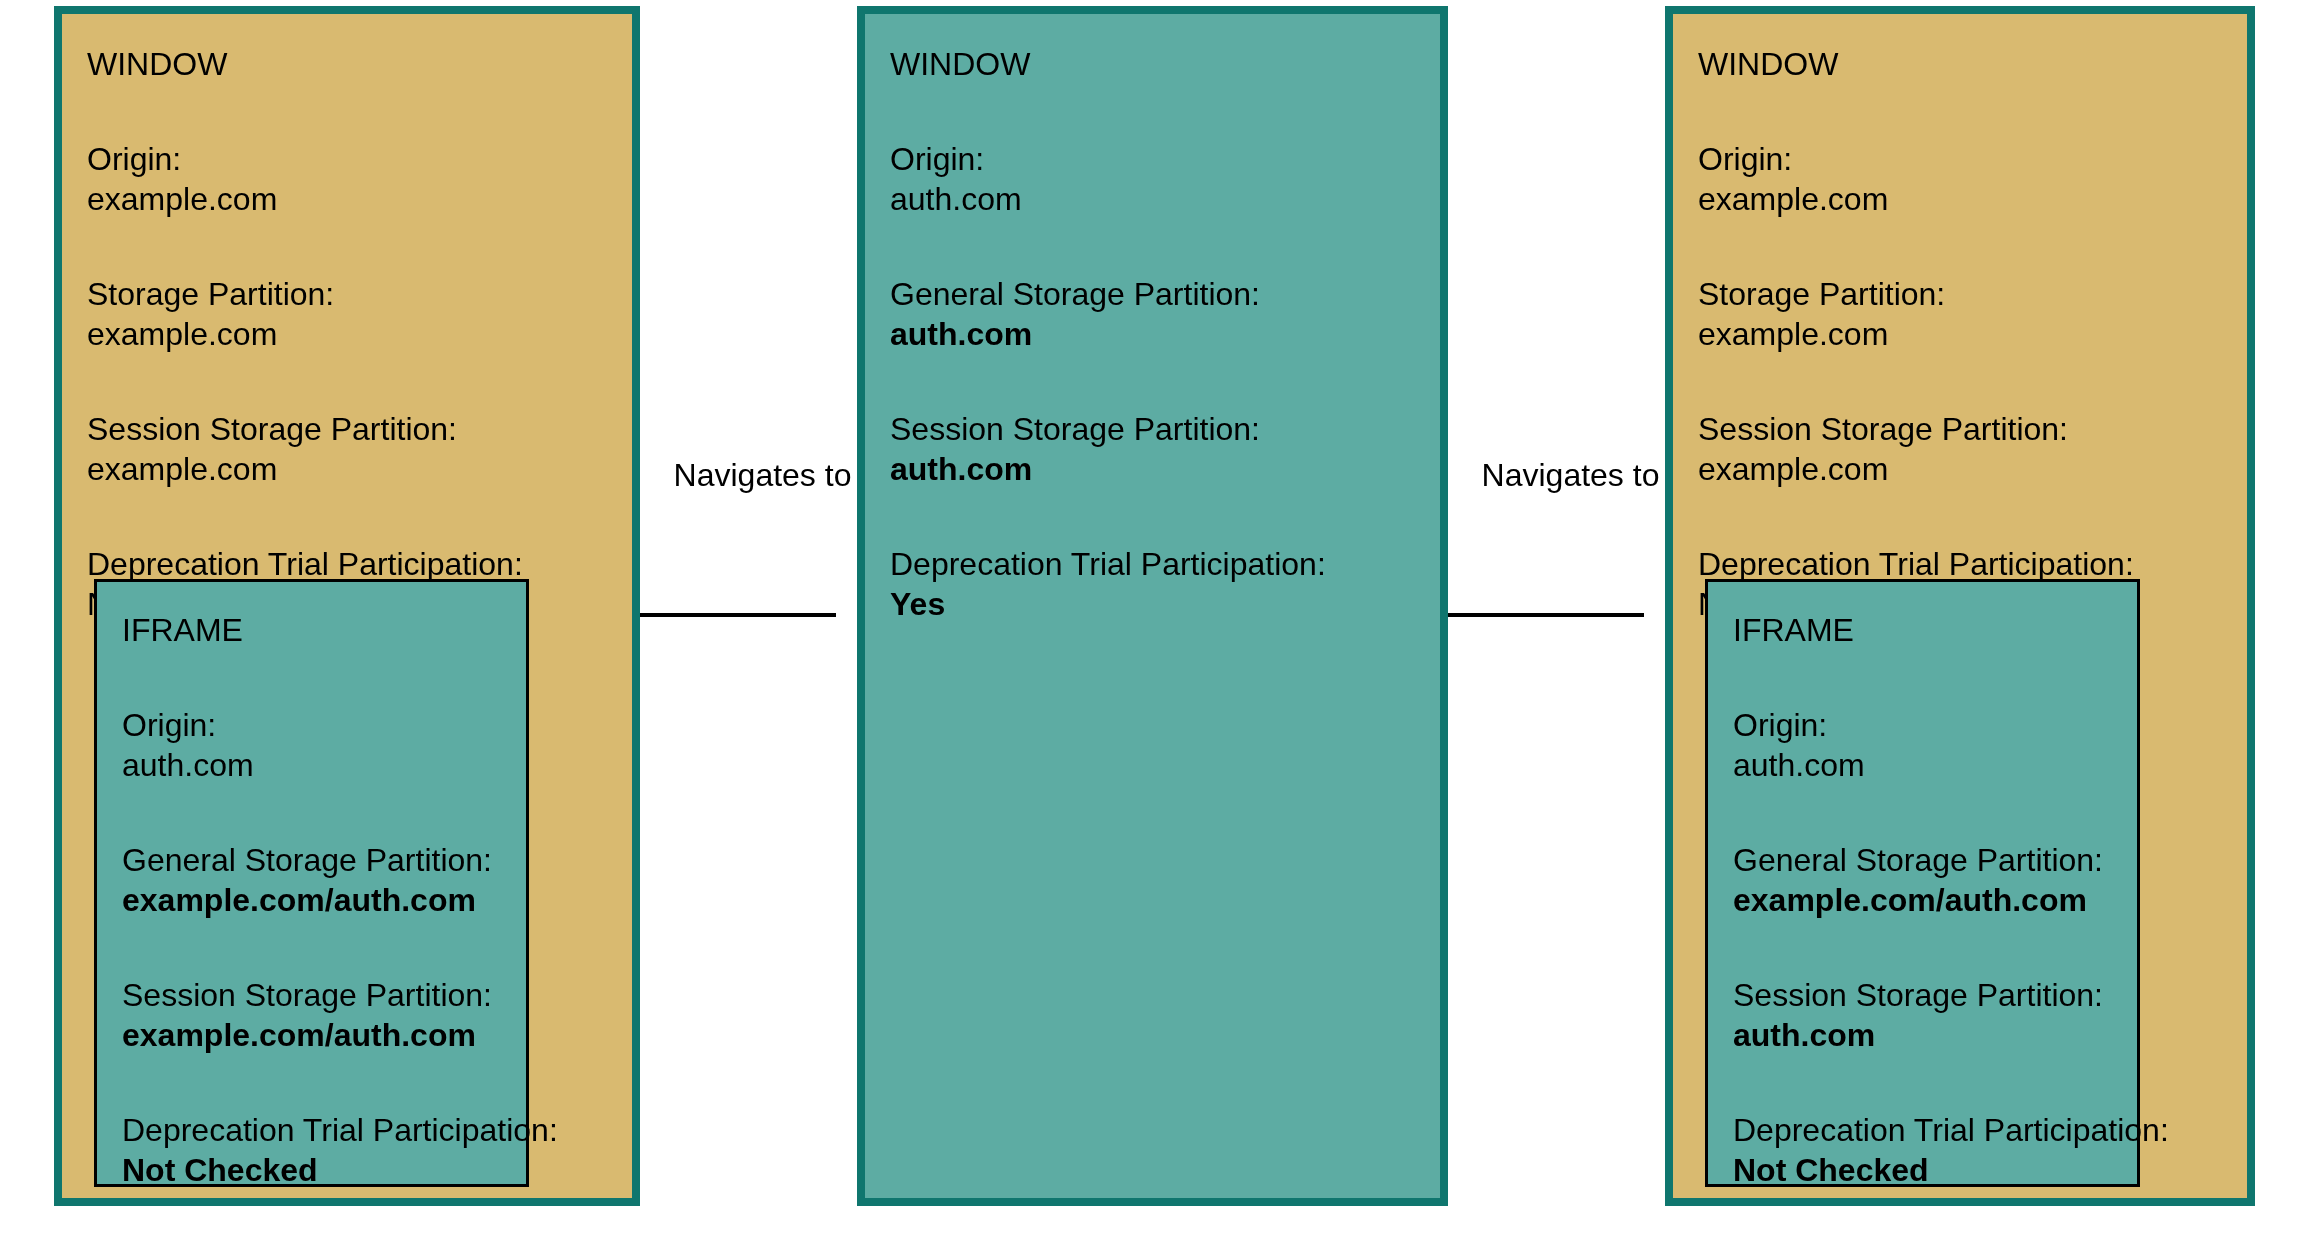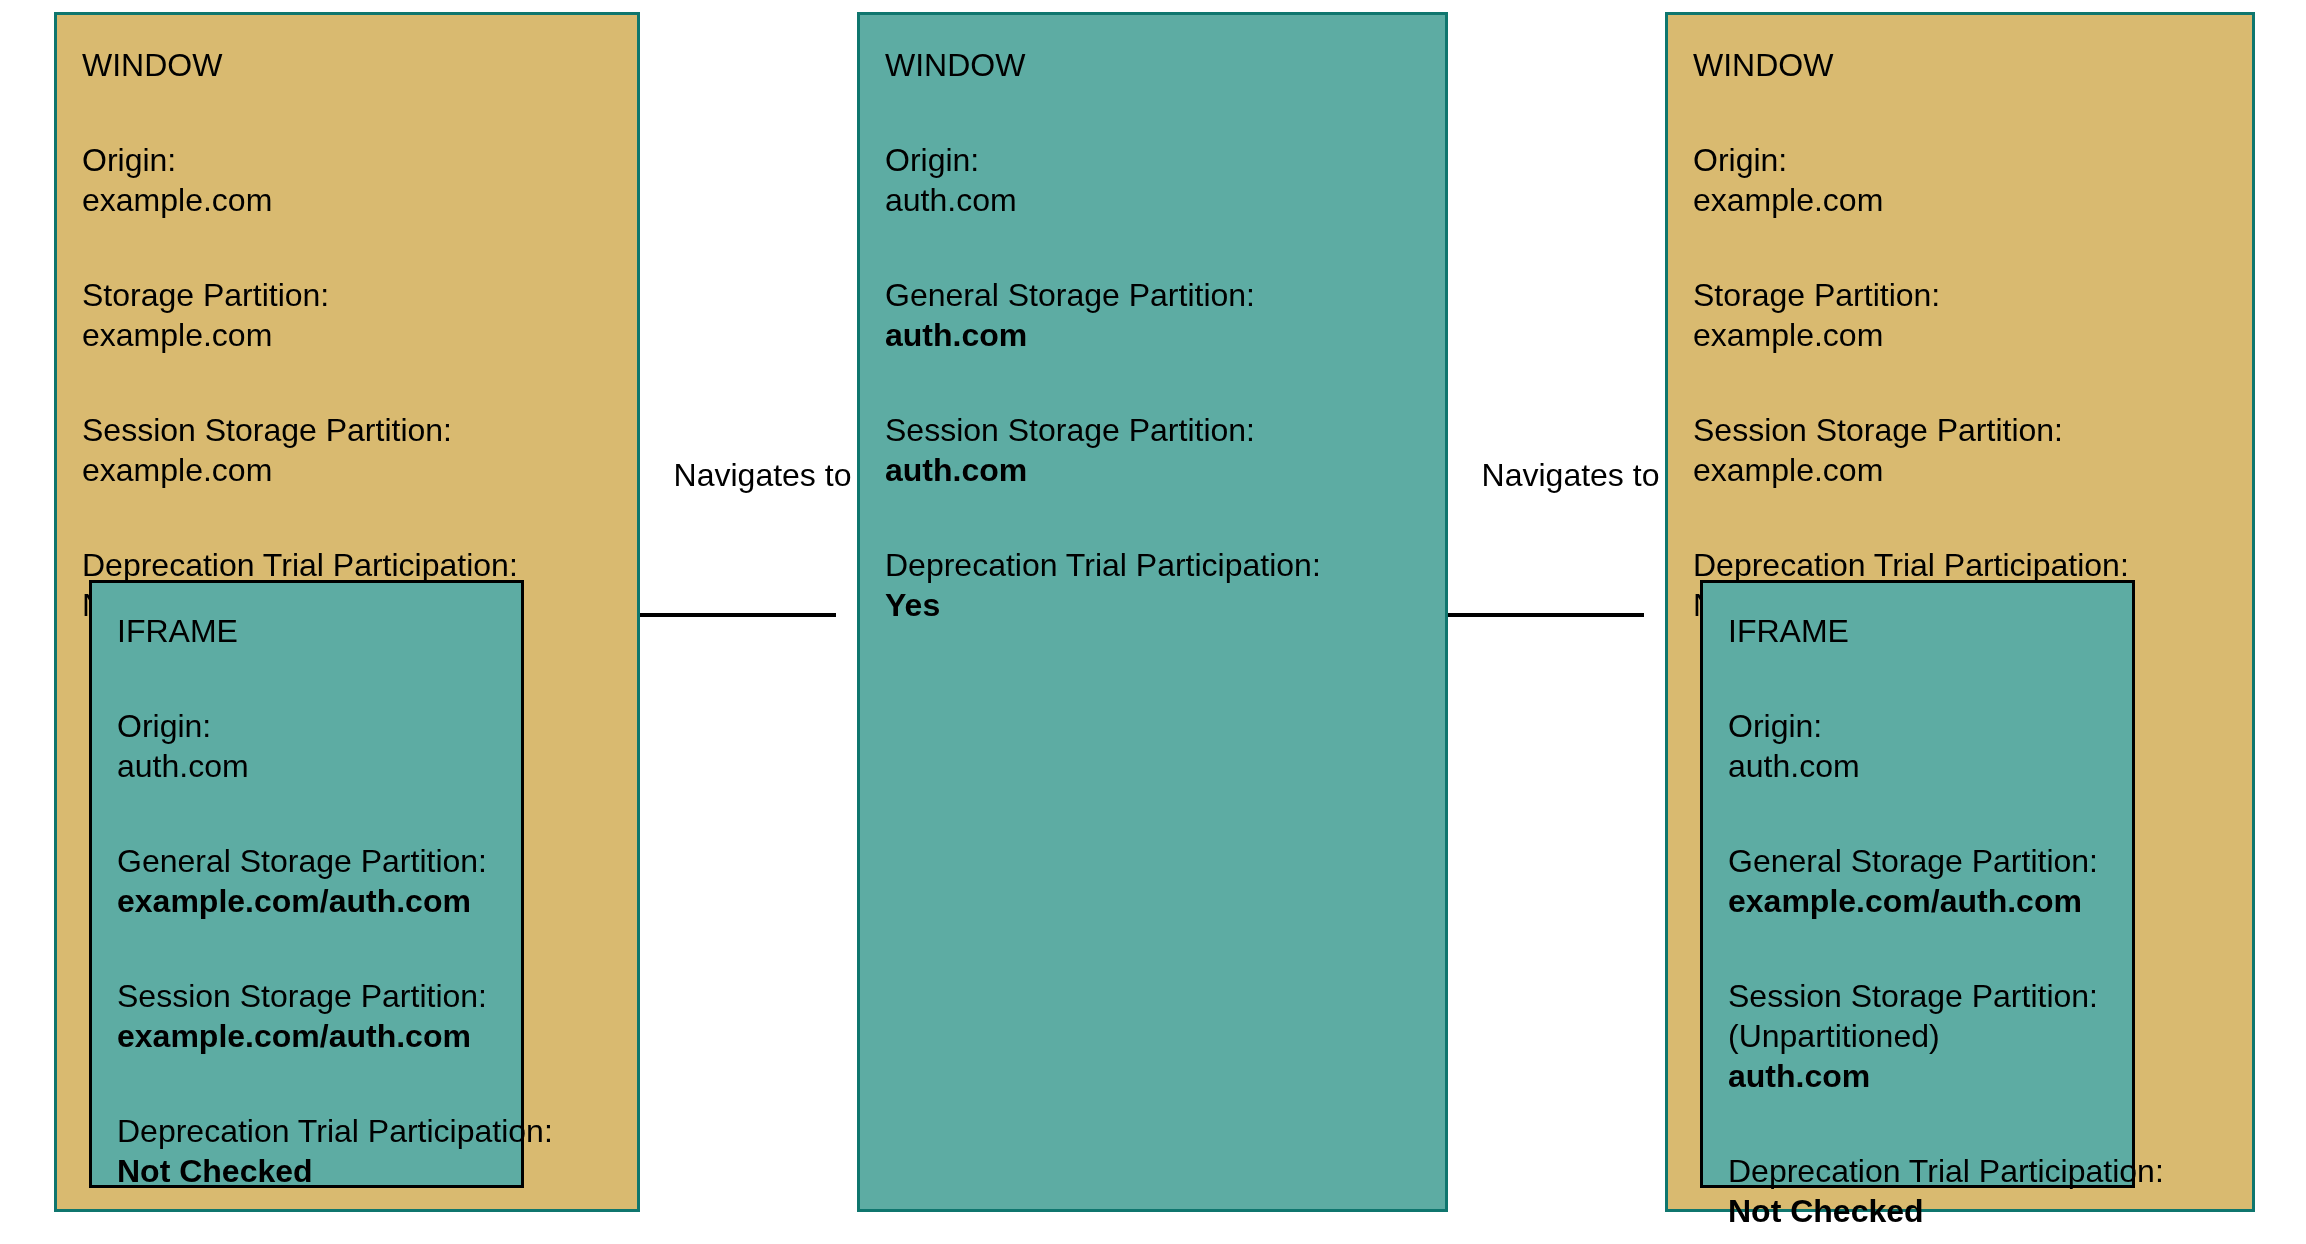--- a/index.html
+++ b/index.html
@@ -10,23 +10,23 @@
   }
   .canvas {
     position: relative;
     width: 2306px;
     height: 1244px;
     background: #ffffff;
     overflow: hidden;
   }
   .node {
     position: absolute;
-    top: 12px;
+    top: 6px;
     height: 1200px;
-    border: 3px solid #0f766e;
+    border: 8px solid #0f766e;
     padding: 30px 25px 0 25px;
     font-size: 32px;
     line-height: 40px;
   }
   .window-fill { background: #D9BA70; }
   .iframe-fill { background: #5DACA3; }
   .node-1 { left: 54px;   width: 586px; }
   .node-2 { left: 857px;  width: 591px; }
   .node-3 { left: 1665px; width: 590px; }
   .title { white-space: nowrap; }
@@ -180,21 +180,20 @@
       <div class="field">
         <span class="line">Origin:</span>
         <span class="line">auth.com</span>
       </div>
       <div class="field">
         <span class="line">General Storage Partition:</span>
         <span class="line b">example.com/auth.com</span>
       </div>
       <div class="field">
         <span class="line">Session Storage Partition:</span>
-        <span class="line">(Unpartitioned)</span>
         <span class="line b">auth.com</span>
       </div>
       <div class="field">
         <span class="line">Deprecation Trial Participation:</span>
         <span class="line b">Not Checked</span>
       </div>
     </section>
   </section>
 
 </div>

